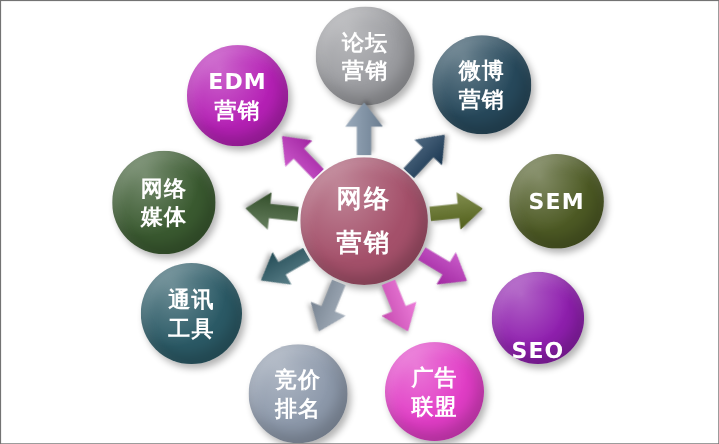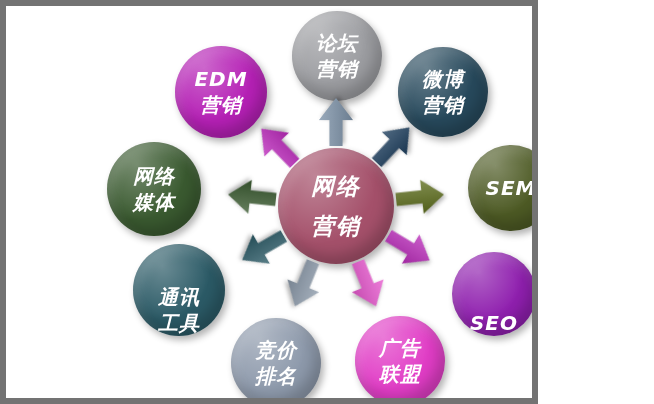--- a/index.html
+++ b/index.html
@@ -1,25 +1,24 @@
 <!DOCTYPE html>
 <html><head>
 <meta charset="utf-8">
 <style>
   html, body { margin: 0; padding: 0; background: #ffffff; }
   .canvas {
     position: relative;
-    width: 538px;
+    width: 654px;
     height: 404px;
     background: #ffffff;
-    border: 6px solid #737373;
+    border: 1px solid #737373;
     box-sizing: border-box;
     overflow: hidden;
     font-family: "DejaVu Sans", sans-serif;
-    font-style: italic;
   }
 
   
   .node {
     position: absolute;
     border-radius: 50%;
     display: flex;
     align-items: center;
     justify-content: center;
     text-align: center;
@@ -33,26 +32,26 @@
     color: #ffffff;
     font-weight: bold;
     font-size: 20px;
     line-height: 1.3;
     letter-spacing: 1px;
     white-space: pre-line;
   }
   .n-center .label { font-size: 23px; line-height: 1.75; letter-spacing: 2px; }
 
   .n-forum  { left: 286px; top:   5px; width: 90px; height: 90px; }
-  .n-weibo  { left: 392px; top:  41px; width: 90px; height: 90px; }
+  .n-weibo  { left: 392px; top:  31px; width: 90px; height: 90px; }
   .n-sem    { left: 462px; top: 139px; width: 86px; height: 86px; }
   .n-seo    { left: 446px; top: 246px; width: 84px; height: 84px; align-items: flex-end; }
   .n-ad     { left: 349px; top: 310px; width: 90px; height: 90px; }
   .n-bid    { left: 225px; top: 312px; width: 90px; height: 90px; }
-  .n-comm   { left: 127px; top: 238px; width: 92px; height: 92px; align-items: flex-end; }
+  .n-comm   { left: 127px; top: 238px; width: 92px; height: 92px; }
   .n-media  { left: 101px; top: 136px; width: 94px; height: 94px; }
   .n-edm    { left: 169px; top:  40px; width: 92px; height: 92px; }
   .n-center { left: 272px; top: 142px; width: 116px; height: 116px; }
 
   
   .arrow-wrap {
     position: absolute;
     width: 48px;
     height: 34px;
     filter: drop-shadow(2px 2px 2px rgba(0,0,0,0.30));

